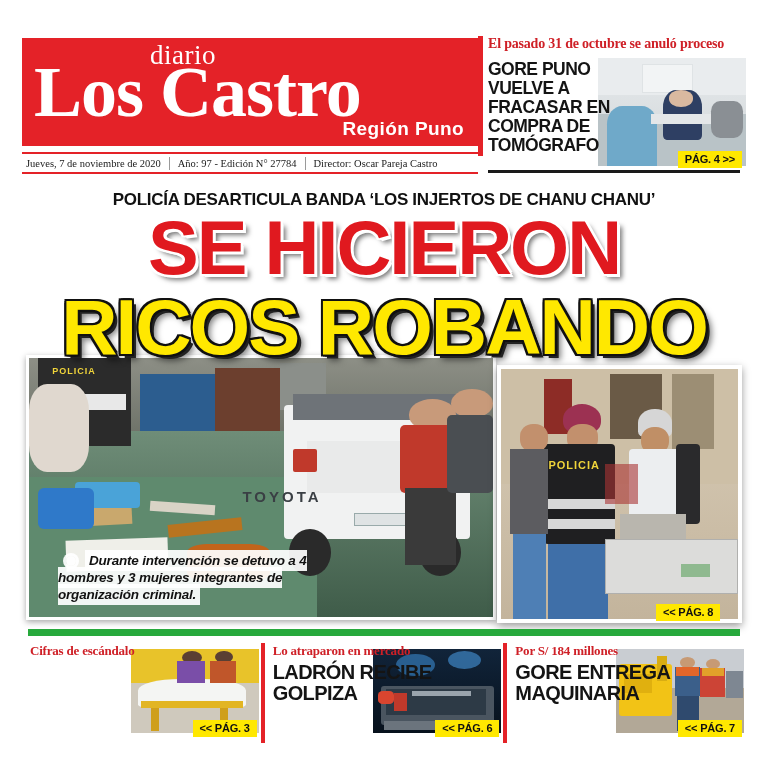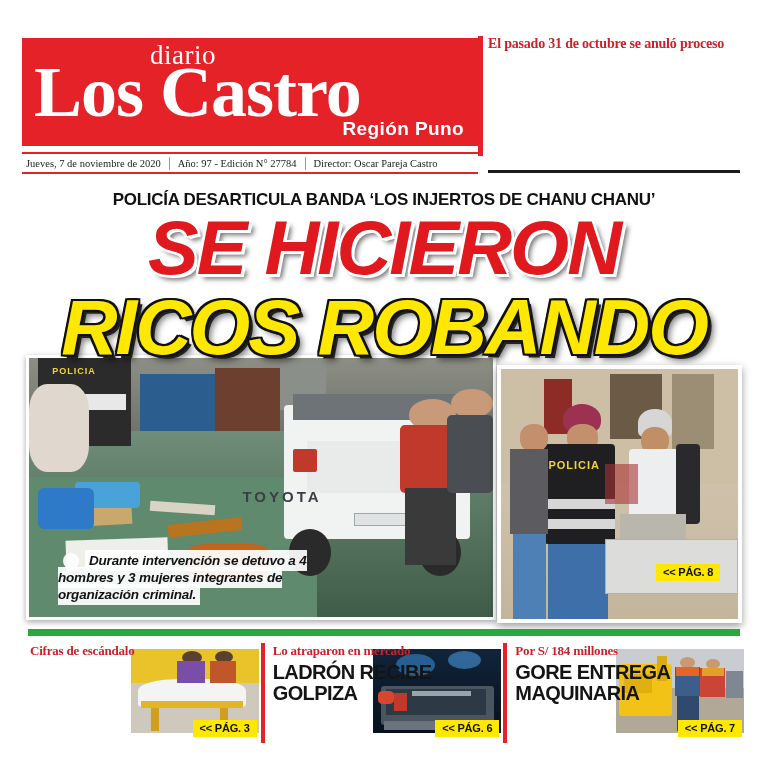--- a/index.html
+++ b/index.html
@@ -77,21 +77,21 @@
     position:absolute;left:478px;top:36px;width:5px;height:120px;background:#e42228;
   }
 
   
   .kicker{
     position:absolute;left:0;top:190px;width:768px;text-align:center;
     font-family:"Liberation Sans", sans-serif;
     font-weight:700;font-size:17px;letter-spacing:-.3px;color:#111;
     z-index:6;
   }
-  .hl-wrap{position:absolute;left:0;top:210px;width:680px;height:150px;z-index:6;font-style:italic;}
+  .hl-wrap{position:absolute;left:0;top:210px;width:680px;height:150px;z-index:6;}
   .hl1{
     position:absolute;left:0;top:0;width:768px;text-align:center;
     font-family:"Liberation Sans", sans-serif;
     font-weight:700;font-size:76px;line-height:76px;
     letter-spacing:-2px;color:#e0191f;
     text-shadow:
       2px 0 0 #fff,-2px 0 0 #fff,0 2px 0 #fff,0 -2px 0 #fff,
       2px 2px 0 #fff,-2px 2px 0 #fff,2px -2px 0 #fff,-2px -2px 0 #fff,
       3px 3px 0 #fff, 5px 5px 5px rgba(0,0,0,.55);
   }
@@ -212,20 +212,36 @@
       <div class="bar"></div>
       <div class="seg">Año: 97 - Edición N° 27784</div>
       <div class="bar"></div>
       <div class="seg">Director: Oscar Pareja Castro</div>
     </div>
 
     <div class="redspine"></div>
 
     <div class="teaser">
       <div class="teaser-kicker">El pasado 31 de octubre se anuló proceso</div>
+      <div class="teaser-body">
+        <div class="teaser-photo">
+          <div class="ph" style="background:linear-gradient(#e7eaec,#cfd5d8);">
+            <div class="rect" style="left:0;top:0;width:100%;height:34%;background:#e9ecee;"></div>
+            <div class="rect" style="left:30%;top:6%;width:34%;height:26%;background:#f2f4f5;border:1px solid #dfe3e5;"></div>
+            <div class="rect" style="left:0;bottom:0;width:100%;height:48%;background:#b9c3c7;"></div>
+            <div class="blob" style="left:6%;top:44%;width:34%;height:56%;background:#6fa9c9;border-radius:30% 30% 0 0;"></div>
+            <div class="blob" style="left:44%;top:30%;width:26%;height:46%;background:#2e3f63;border-radius:34% 34% 10% 10%;"></div>
+            <div class="blob" style="left:48%;top:30%;width:16%;height:15%;background:#d9b9a0;border-radius:50%;"></div>
+            <div class="rect" style="left:36%;top:52%;width:44%;height:9%;background:#e4e7e9;"></div>
+            <div class="blob" style="right:2%;top:40%;width:22%;height:34%;background:#8a8f94;border-radius:28%;"></div>
+          </div>
+        </div>
+        <div class="teaser-head">GORE PUNO VUELVE A FRACASAR EN COMPRA DE TOMÓGRAFO</div>
+        <div class="pagbadge" style="right:4px;bottom:2px;">PÁG. 4 &gt;&gt;</div>
+      </div>
     </div>
     <div class="teaser-rule"></div>
   </div>
 
   <div class="photoblock">
 
     <div class="photo-main">
       <div class="ph">
         <div class="rect" style="left:0;top:0;width:100%;height:30%;background:linear-gradient(#8d8f86,#6e7268);"></div>
         <div class="rect" style="left:0;top:28%;width:100%;height:72%;background:linear-gradient(#6f8d78,#3f5c49);"></div>
@@ -300,21 +316,21 @@
 
   <div class="kicker">POLICÍA DESARTICULA BANDA ‘LOS INJERTOS DE CHANU CHANU’</div>
   <div class="hl-wrap">
     <div class="hl1">SE HICIERON</div>
     <div class="hl2">RICOS ROBANDO</div>
   </div>
 
   <div class="cap cap1">
     <span class="cap-dot"></span><span>Durante intervención se detuvo a 4 hombres y 3 mujeres integrantes de organización criminal.</span>
   </div>
-  <div class="pagbadge" style="left:656px;top:564px;">&lt;&lt; PÁG. 8</div>
+  <div class="pagbadge" style="left:656px;top:604px;">&lt;&lt; PÁG. 8</div>
 
   <div class="greenrule"></div>
 
   <div class="bottom">
 
     <div class="bcol">
       <div class="bcol-photo">
         <div class="ph">
           <div class="rect" style="left:0;top:0;width:100%;height:40%;background:#e8c32a;"></div>
           <div class="rect" style="left:0;top:40%;width:100%;height:60%;background:#cfc9bd;"></div>

